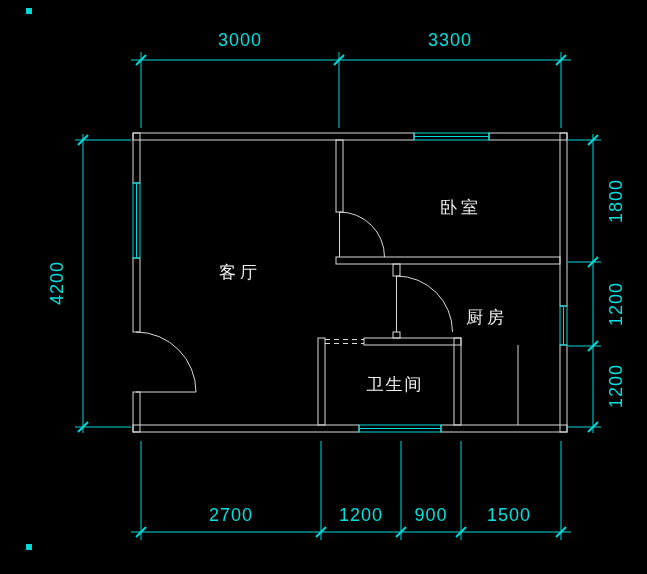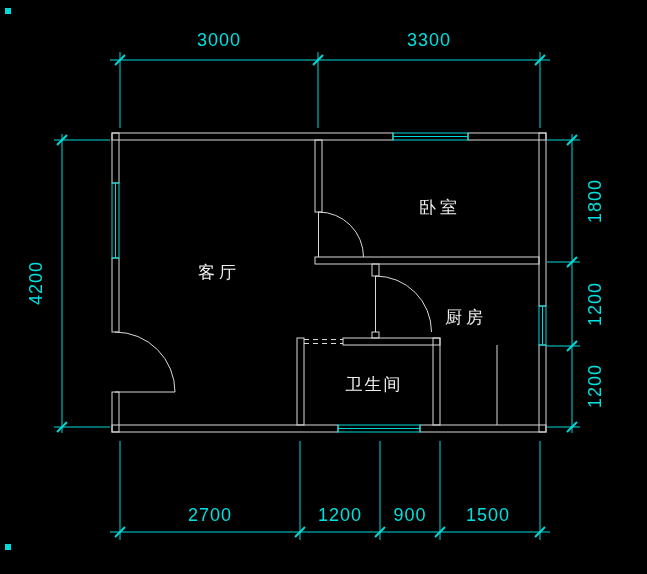--- a/index.html
+++ b/index.html
@@ -1,17 +1,17 @@
 <!DOCTYPE html>
 <html><head>
 <meta charset="utf-8">
 <style>
   html,body{margin:0;padding:0;background:#000;}
   .screen{position:relative;width:623px;height:574px;background:#000;overflow:hidden;
-          font-family:"Liberation Sans", sans-serif;}
+          font-family:"Liberation Sans", sans-serif;margin-left:21px;}
   svg{display:block;}
   .dimline{stroke:#00d9d9;stroke-width:1;fill:none;}
   .tick{stroke:#00d9d9;stroke-width:2;fill:none;}
   .dimtext{fill:#00e0e0;font-size:18px;letter-spacing:1px;font-family:"Liberation Sans",sans-serif;}
   .wall{stroke:#d9d9d9;stroke-width:1;fill:none;}
   .door{stroke:#d9d9d9;stroke-width:1;fill:none;}
   .dashdoor{stroke:#d9d9d9;stroke-width:1;fill:none;stroke-dasharray:5 4;}
   .win{stroke:#00d9d9;stroke-width:1;fill:none;}
   .roomtext{fill:#f0f0f0;font-size:17px;letter-spacing:4px;font-family:"Liberation Sans",sans-serif;}
   .marker{fill:#00d9d9;}

